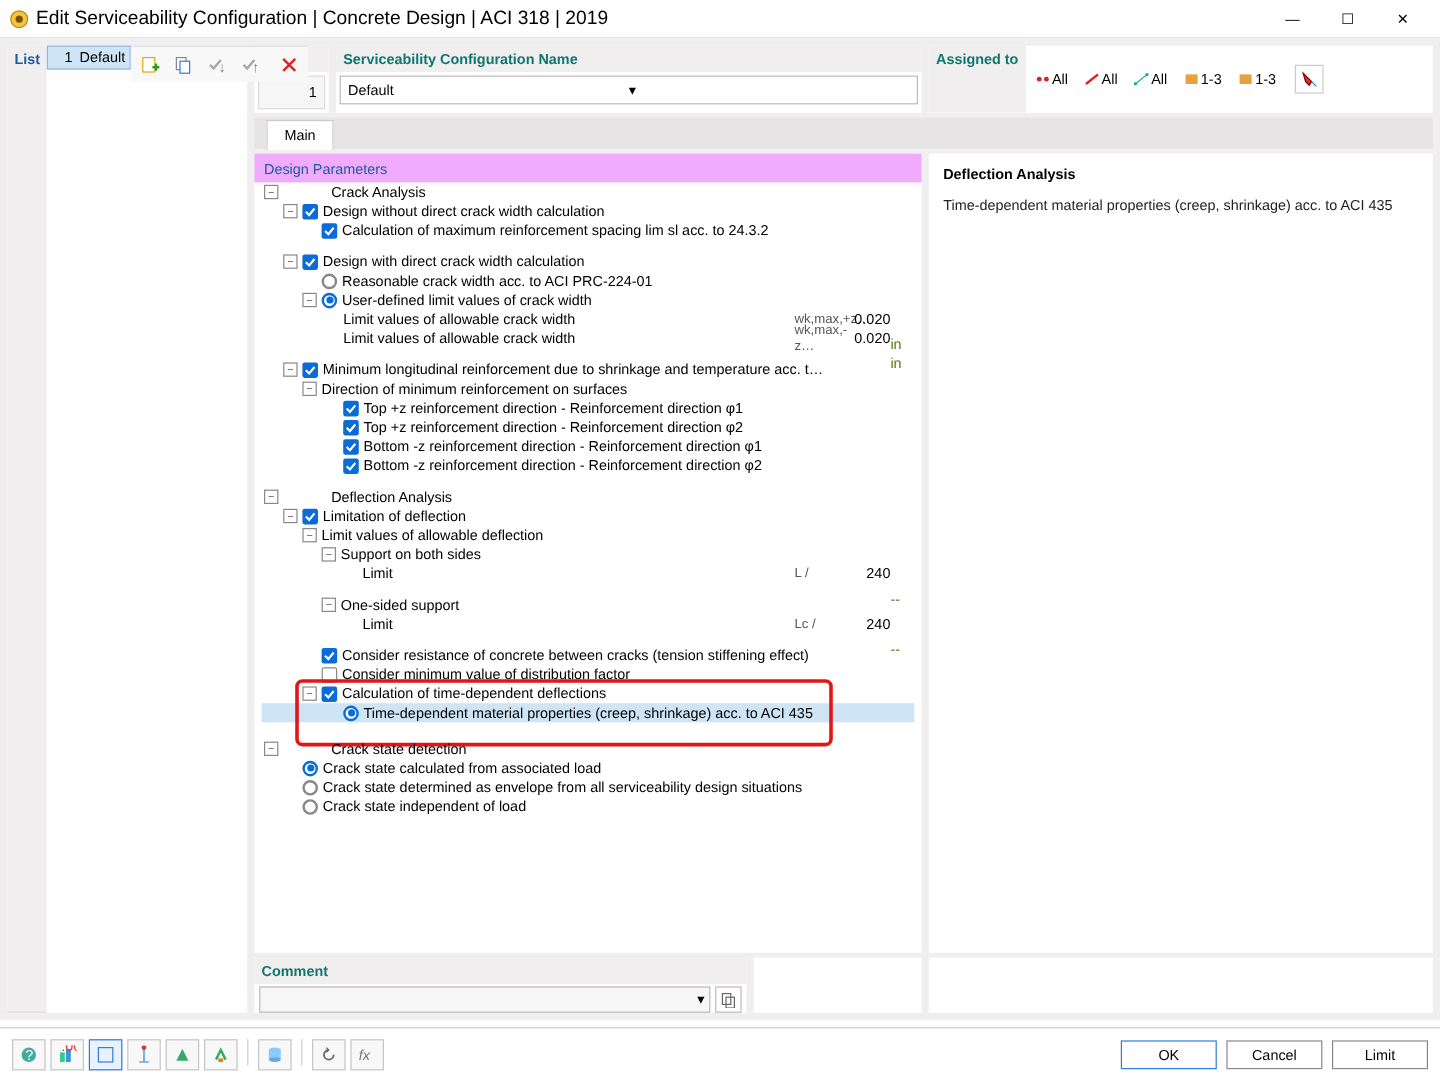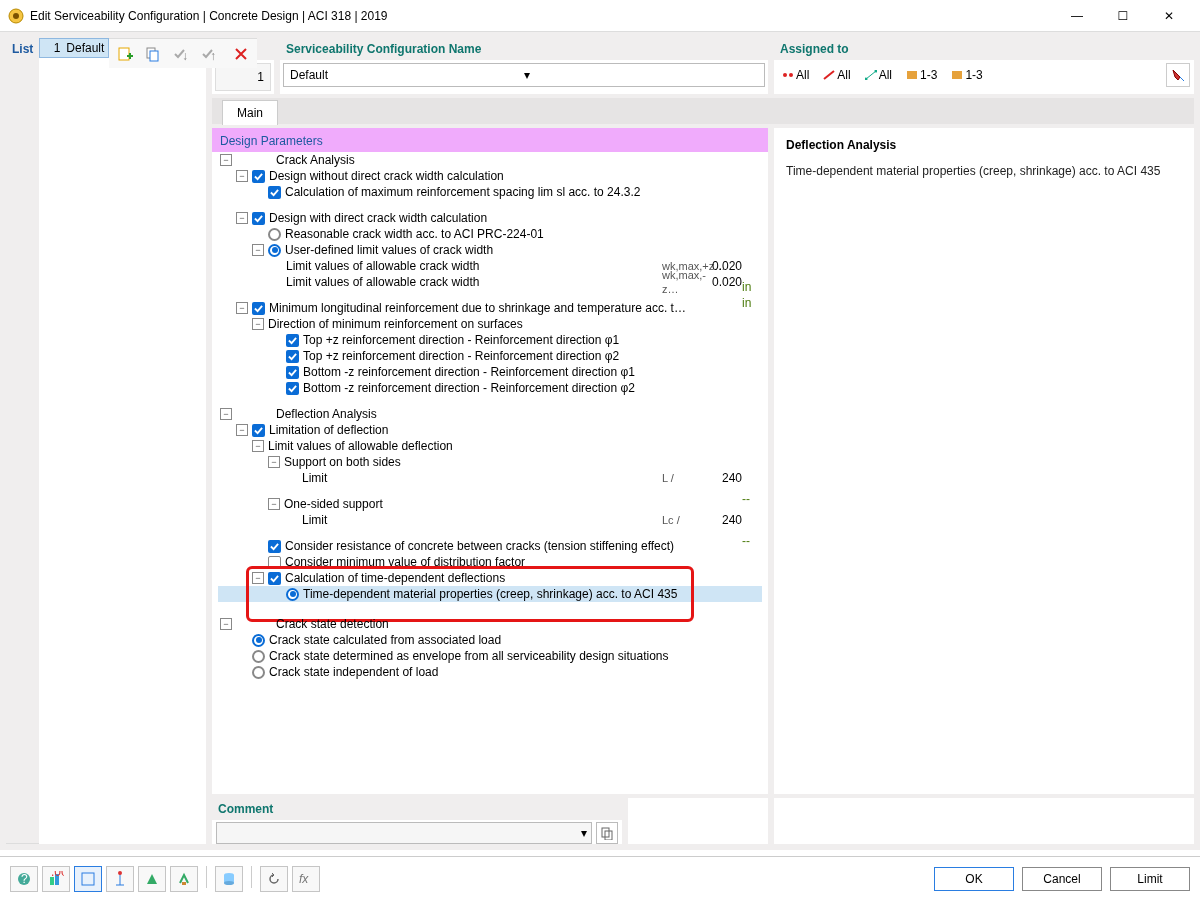--- a/index.html
+++ b/index.html
@@ -1,39 +1,39 @@
 <!DOCTYPE html>
 <html><head>
 <meta charset="utf-8">
 <style>
 * { box-sizing: border-box; margin: 0; padding: 0; font-family: "Segoe UI", Tahoma, sans-serif; font-size: 12px; }
 body { background: #fff; width: 1200px; height: 900px; overflow: hidden; position: relative; }
 .titlebar { height: 32px; display: flex; align-items: center; padding: 0 8px; border-bottom: 1px solid #ddd; }
 .titlebar .icon { width:16px; height:16px; margin-right:6px; }
-.titlebar .title { flex:1; color:#000; font-size:12px; }
+.titlebar .title { flex:1; color:#000; font-size:16px; }
 .titlebar .winbtn { width:46px; height:30px; display:flex; align-items:center; justify-content:center; color:#000; font-size:12px; }
 .content { display:flex; height: 818px; background:#f0eeee; }
 .list-panel { width:200px; background:#fff; margin:6px 4px 6px 6px; display:flex; flex-direction:row; position:relative; }
 .list-header { background:#f0eeee; padding:4px 6px; color:#1e5aa0; font-weight:600; border-bottom:1px solid #ddd; }
 .list-body { flex:1; background:#fff; }
 .list-row { display:flex; align-items:center; padding:2px 4px; background:#cfe5f5; border:1px solid #8fb8e0; }
 .list-row .num { width:22px; text-align:right; padding-right:6px; }
 .list-toolbar { height:30px; display:flex; align-items:center; gap:4px; padding:2px 4px; border-top:1px solid #ddd; background:#f8f8f8; }
 .tbtn { width:24px; height:24px; display:flex; align-items:center; justify-content:center; border:1px solid transparent; }
 
 .main-area { flex:1; display:flex; flex-direction:column; margin:6px 6px 6px 2px; gap:4px; }
 .top-row { display:flex; gap:6px; height:56px; }
 .box { background:#fff; }
 .box-header { background:#f0eeee; padding:4px 6px; color:#0f766e; font-weight:600; }
 .no-box { width:62px; }
 .no-val { padding:6px; text-align:right; background:#f6f6f6; border:1px solid #ddd; margin:3px; }
 .name-box { flex:1; display:flex; flex-direction:column; }
 .name-input { display:flex; align-items:center; margin:3px; border:1px solid #bbb; background:#fff; padding:4px 6px; }
 .name-input span { flex:1; }
-.assigned-box { width:420px; display:flex; flex-direction:column; }
+.assigned-box { width:420px; display:flex; flex-direction:row; }
 .assigned-body { display:flex; align-items:center; gap:6px; padding:3px 4px; }
 .chip { display:flex; align-items:center; gap:2px; padding:2px 4px; }
 .chip .dot { width:12px; height:10px; }
 
 .tabs-row { height:26px; display:flex; align-items:flex-end; background:#e6e4e4; padding-left:10px; }
 .tab { padding:5px 14px; background:#fff; border:1px solid #ccc; border-bottom:none; position:relative; top:1px; }
 
 .mid-row { flex:1; display:flex; gap:6px; min-height:0; }
 .params-box { flex:1; display:flex; flex-direction:column; background:#fff; min-width:0; }
 .params-header { background:#f0abfc; padding:6px 8px 4px; color:#1e5aa0; font-weight:400; }

